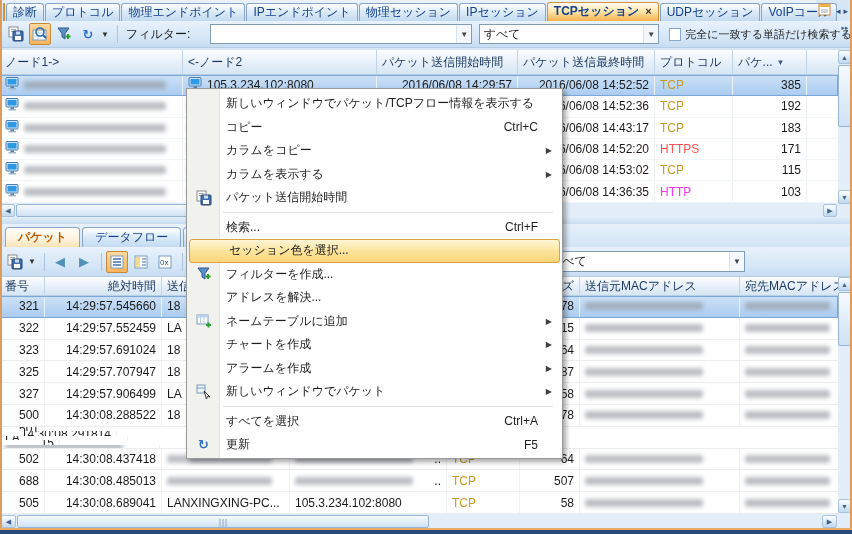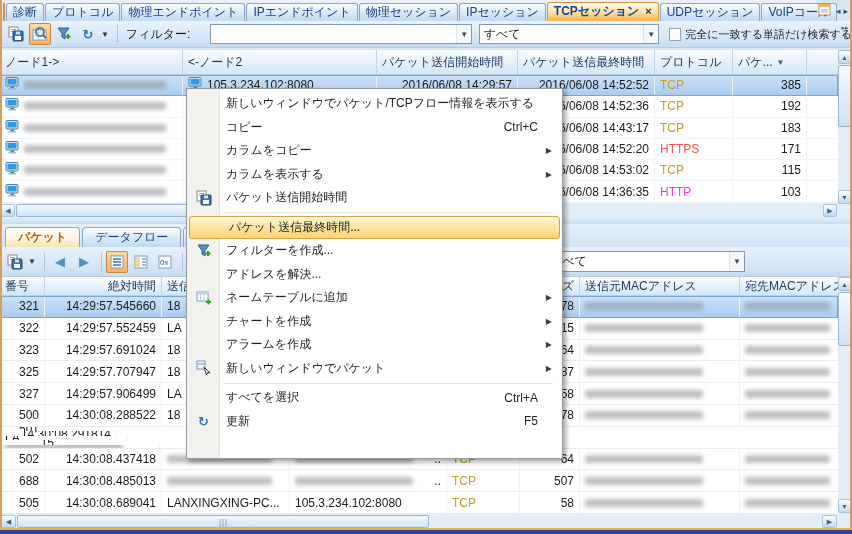--- a/index.html
+++ b/index.html
@@ -603,23 +603,28 @@
             <rect x="5" y="5" width="10" height="10" rx="1" fill="#3f6fae" stroke="#25466e"></rect>
             <rect x="8" y="5.5" width="4" height="3" fill="#cfe0f2"></rect>
             <rect x="7" y="10" width="6" height="4" fill="#fff"></rect>
           </svg>
         </span>
         <span class="lbl">パケット送信開始時間</span>
       </div>
       <div class="msep">
         <i></i>
       </div>
+      <div class="mi">
+        <span class="ic"></span>
+        <span class="lbl">検索...</span>
+        <span class="sc">Ctrl+F</span>
+      </div>
       <div class="mi hl">
         <span class="ic"></span>
-        <span class="lbl">パケット送信最終時間...</span>
+        <span class="lbl">セッション色を選択...</span>
       </div>
       <div class="mi">
         <span class="ic">
           <svg width="16" height="16">
             <path d="M2 2 L13 2 L9 7.5 L9 13 L6 11 L6 7.5 Z" fill="#5b8fc9" stroke="#2d5a8e"></path>
             <rect x="9.5" y="9.5" width="5" height="2" fill="#2ca02c"></rect>
             <rect x="11" y="8" width="2" height="5" fill="#2ca02c"></rect>
           </svg>
         </span>
         <span class="lbl">フィルターを作成...</span>

